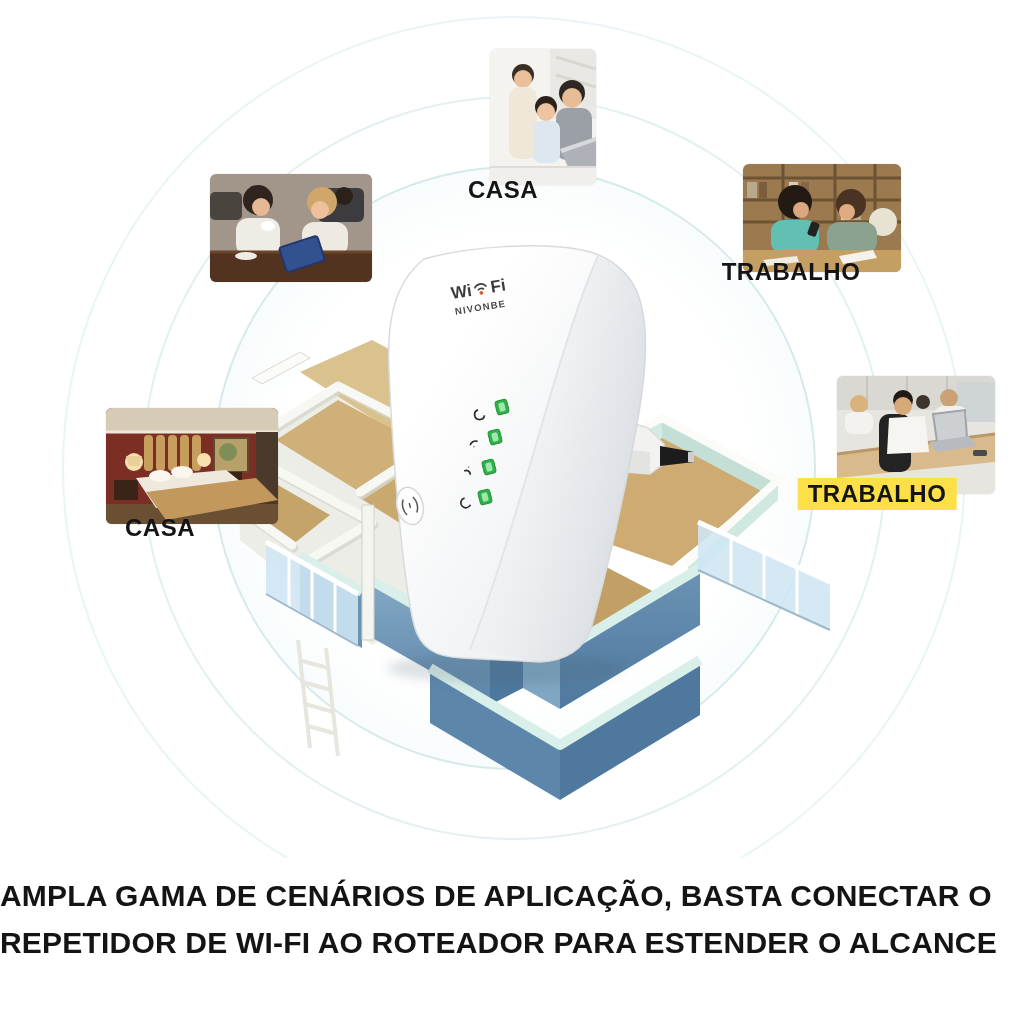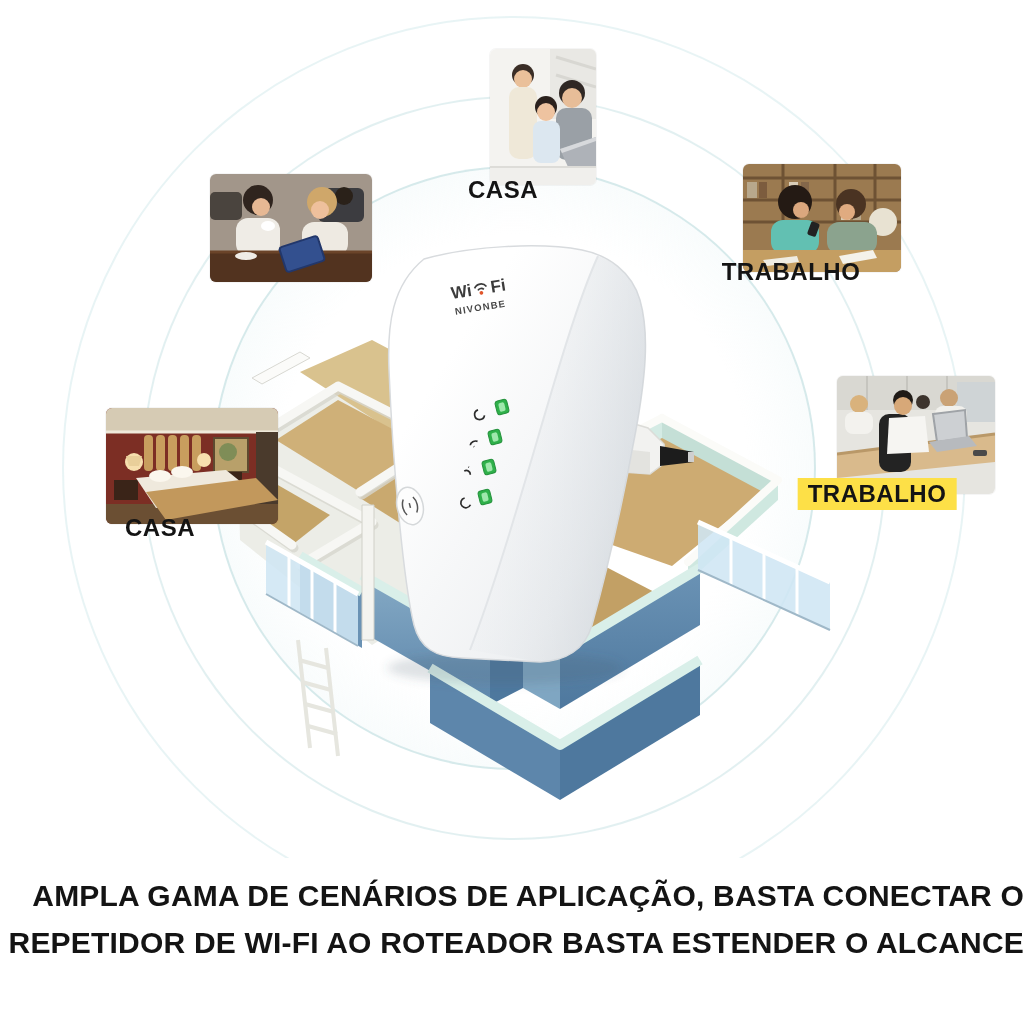--- a/index.html
+++ b/index.html
@@ -26,21 +26,21 @@
   .slabel{position:absolute;transform:translateX(-50%);font-size:24px;font-weight:bold;
     color:#141414;letter-spacing:0.5px;white-space:nowrap;}
   .slabel.casa{left:503px;top:176px;}
   .slabel.cafeteria{left:250px;top:268px;}
   .slabel.livraria{left:791px;top:258px;}
   .slabel.hotel{left:160px;top:514px;}
   .slabel.trabalho{left:877px;top:478px;background:#fde047;padding:2px 10px;}
   
   .artwork{position:absolute;left:0;top:0;width:1024px;height:1024px;}
   
-  .caption{position:absolute;left:0;top:872px;width:1024px;text-align:right;
+  .caption{position:absolute;left:0;top:872px;width:1024px;text-align:left;
     color:#141414;font-weight:bold;font-size:30px;line-height:47px;letter-spacing:0.2px;}
   .caption div{white-space:nowrap;}
 </style>
 </head>
 <body>
 
 <div class="stage">
 
   <div class="rings-clip">
     <div class="ring r3"></div>
@@ -332,16 +332,16 @@
     </g>
 
     <g transform="translate(410,506) rotate(-14)">
       <ellipse cx="0" cy="0" rx="13" ry="19" fill="#fdfdfd" stroke="#d5d8da" stroke-width="1.5"></ellipse>
       <path d="M-5,-8 a11,13 0 0 0 0,16 M5,-8 a11,13 0 0 1 0,16 M0,-3 l0,5" fill="none" stroke="#555555" stroke-width="1.5"></path>
     </g>
   </svg>
 
   <div class="caption">
     <div>AMPLA GAMA DE CENÁRIOS DE APLICAÇÃO, BASTA CONECTAR O</div>
-    <div>REPETIDOR DE WI-FI AO ROTEADOR BASTA ESTENDER O ALCANCE</div>
+    <div>REPETIDOR DE WI-FI AO ROTEADOR PARA ESTENDER O ALCANCE</div>
   </div>
 
 </div>
 
 </body></html>

